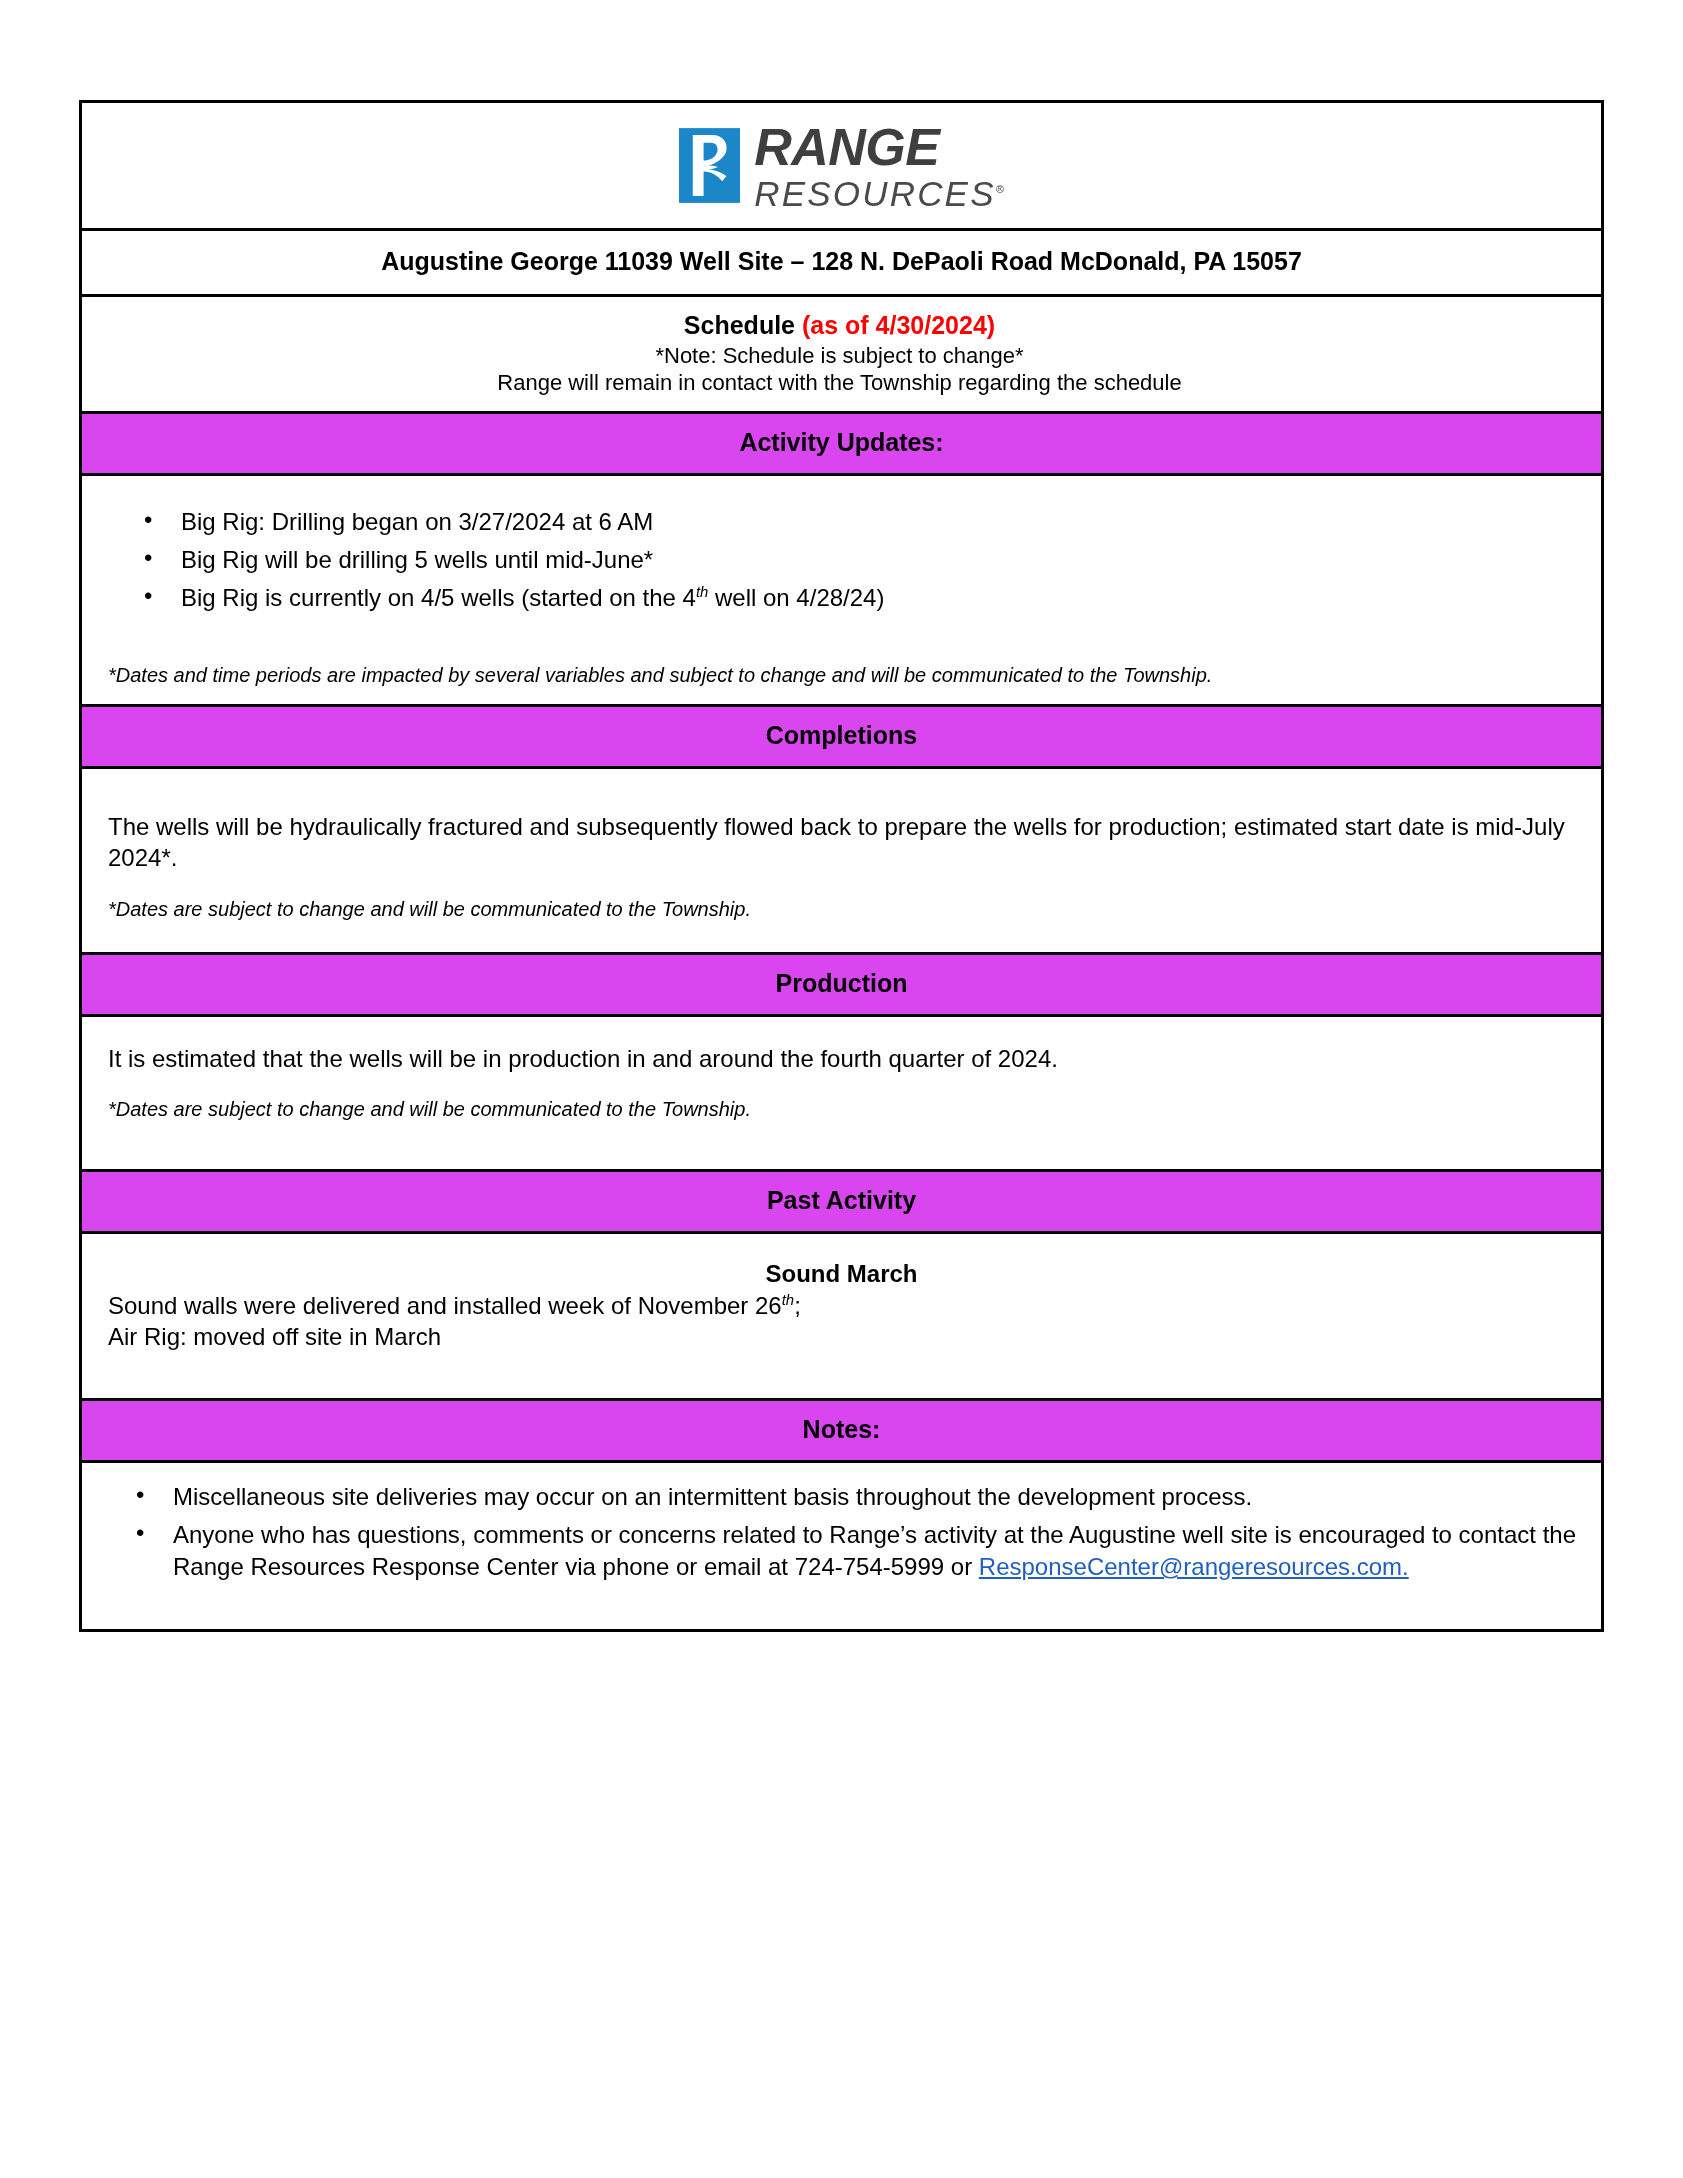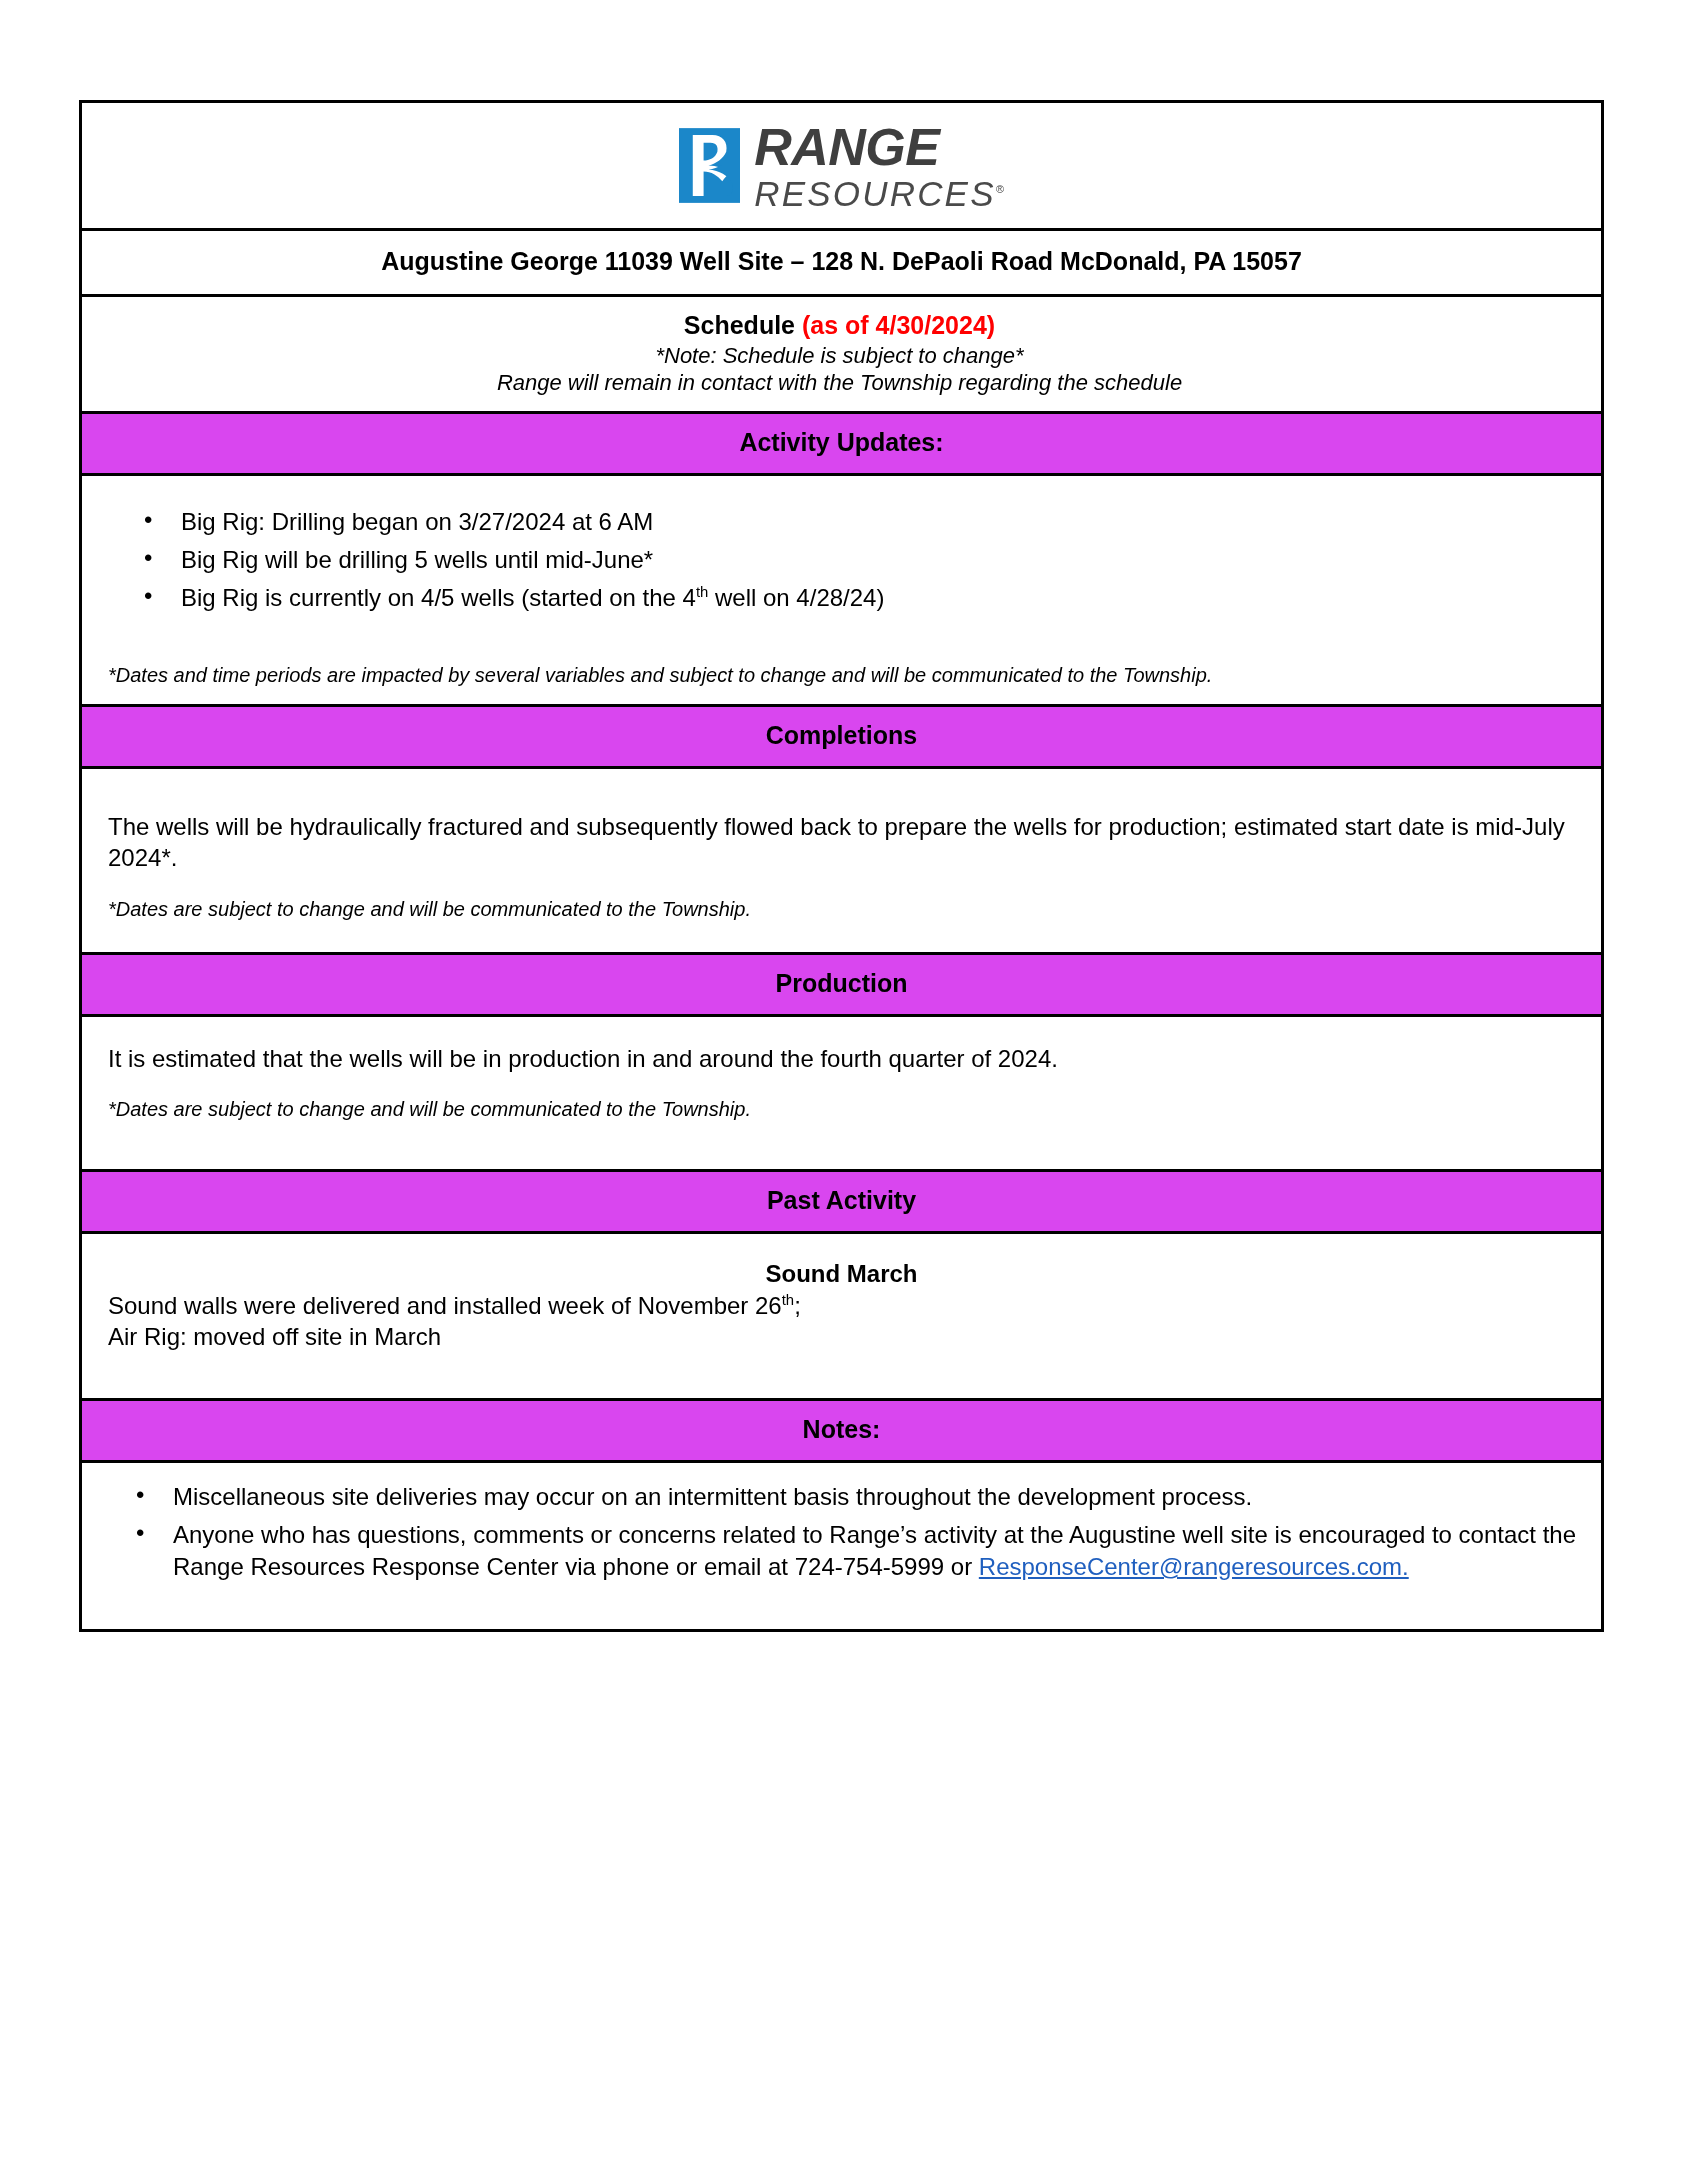--- a/index.html
+++ b/index.html
@@ -108,21 +108,20 @@
     padding: 13px 14px 14px 10px;
     line-height: 1.26;
   }
   .sched-line-1 {
     font-size: 25px;
     font-weight: bold;
   }
   .sched-red { color: #ff0000; }
   .sched-note {
     font-size: 22px;
-    font-style: italic;
   }
 
   
   .cell {
     padding: 22px 26px 26px 26px;
     font-size: 24px;
     line-height: 1.33;
   }
 
   
@@ -147,21 +146,21 @@
   }
   ul.bullets.notes > li { padding-left: 65px; }
   ul.bullets.notes > li::before { left: 28px; }
 
   .italic-note {
     font-style: italic;
     font-size: 20px;
     line-height: 1.33;
   }
 
-  sup { font-size: 0.62em; vertical-align: super; }
+  sup { font-size: 0.62em; vertical-align: super; font-style: italic; }
 
   .spacer-sm { height: 42px; }
   .spacer-xs { height: 22px; }
 
   .centered-sub {
     text-align: center;
     font-weight: bold;
     font-size: 24px;
   }
   .plain-line {

